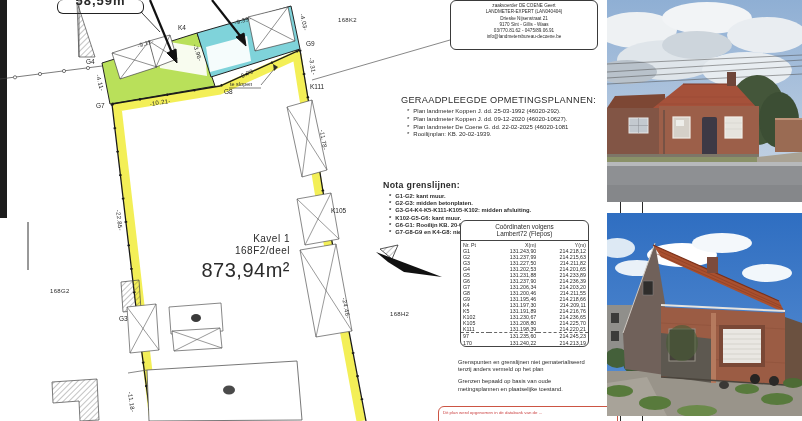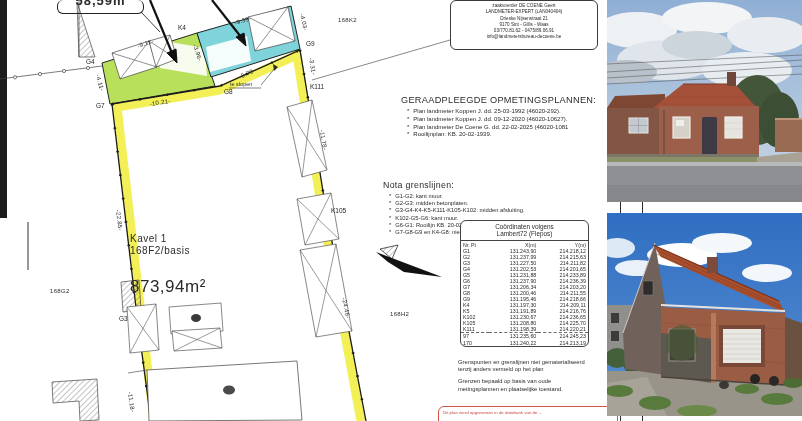--- a/index.html
+++ b/index.html
@@ -10,41 +10,41 @@
   
   #area-box{left:57px;top:0;width:85px;height:13px;border:1.6px solid #222;border-top:none;
             overflow:hidden;text-align:center;}
   #area-box .big{font-size:13px;font-weight:bold;letter-spacing:1px;margin-top:-7px;}
   #surveyor-box{left:450px;top:0;width:146px;height:46px;border:1px solid #3a3a3a;
                 text-align:center;font-size:4.6px;line-height:6.3px;padding-top:2px;background:#fff;}
   #consulted{left:401px;top:95px;width:224px;}
   #consulted .sec-title{font-size:9.2px;letter-spacing:.3px;}
   #consulted ul{margin:3px 0 0 6px;padding:0;list-style:none;}
   #consulted li{font-size:6px;line-height:7.8px;white-space:nowrap;}
-  #nota{left:383px;top:180px;width:224px;}
+  #nota{left:383px;top:180px;width:224px;font-weight:bold;}
   #nota .sec-title{font-size:8.8px;letter-spacing:.3px;}
   #nota ul{margin:3px 0 0 6px;padding:0;list-style:none;}
   #nota li{font-size:5.8px;line-height:7.2px;white-space:nowrap;}
   li::before{content:"*";margin-right:4px;}
   #coord-box{left:460px;top:220px;width:127px;border:1px solid #444;background:#fff;}
   #coord-title{text-align:center;font-size:6.4px;line-height:7.4px;padding:2px 0;border-bottom:1px solid #444;}
   #coord-table{width:100%;border-collapse:collapse;}
   #coord-table th{font-size:5.2px;font-weight:normal;padding:1px 2px 0;}
   #coord-table td{font-size:5.3px;line-height:6.05px;padding:0 2px;}
   #coord-table th:first-child,#coord-table td:first-child{text-align:left;}
   #coord-table th:nth-child(2),#coord-table td:nth-child(2),
   #coord-table th:nth-child(3),#coord-table td:nth-child(3){text-align:right;}
   #coord-table tbody tr:nth-child(15) td{border-top:1px dashed #666;}
   #notes{left:458px;top:359px;width:133px;font-size:5.8px;line-height:7.2px;}
   #notes .p2{margin-top:5px;}
   #red-box{left:438px;top:406px;width:170px;height:20px;border:1px solid #cc5544;
            font-size:4.4px;color:#cc4444;padding:3px 4px 0;white-space:nowrap;overflow:hidden;}
-  #kavel{left:130px;top:233px;width:160px;text-align:left;}
+  #kavel{left:130px;top:233px;width:160px;text-align:right;}
   #kavel .l1,#kavel .l2{font-size:10px;line-height:12px;letter-spacing:.5px;}
-  #kavel .l3{font-size:17px;letter-spacing:.5px;margin-top:20px;}
+  #kavel .l3{font-size:20px;letter-spacing:.5px;margin-top:2px;}
   .nbr{font-size:6px;letter-spacing:.3px;}
   #lbl-168k2{left:338px;top:17px;}
   #lbl-168g2{left:50px;top:288px;}
   #lbl-168h2{left:390px;top:311px;}
   
   .photo{position:absolute;left:607px;width:195px;overflow:hidden;background:#9db8d8;}
   #photo-top{top:0;height:202px;}
   #photo-bottom{top:213px;height:203px;}
   .gapline{position:absolute;width:1px;background:#2a2a2a;}
   
@@ -334,21 +334,21 @@
     <div class="p1">Grenspunten en grenslijnen niet gematerialiseerd tenzij anders vermeld op het plan</div>
     <div class="p2">Grenzen bepaald op basis van oude metingsplannen en plaatselijke toestand.</div>
   </div>
 
   <div id="red-box" class="abs">
     <span>Dit plan werd opgenomen in de databank van de ...</span>
   </div>
 
   <div id="kavel" class="abs">
     <div class="l1">Kavel 1</div>
-    <div class="l2">168F2/basis</div>
+    <div class="l2">168F2/deel</div>
     <div class="l3">873,94m²</div>
   </div>
 
   <div id="lbl-168k2" class="abs nbr">168K2</div>
   <div id="lbl-168g2" class="abs nbr">168G2</div>
   <div id="lbl-168h2" class="abs nbr">168H2</div>
 
   <div id="photo-top" class="photo">
     <svg width="195" height="202" viewBox="0 0 195 202">
       <defs>

